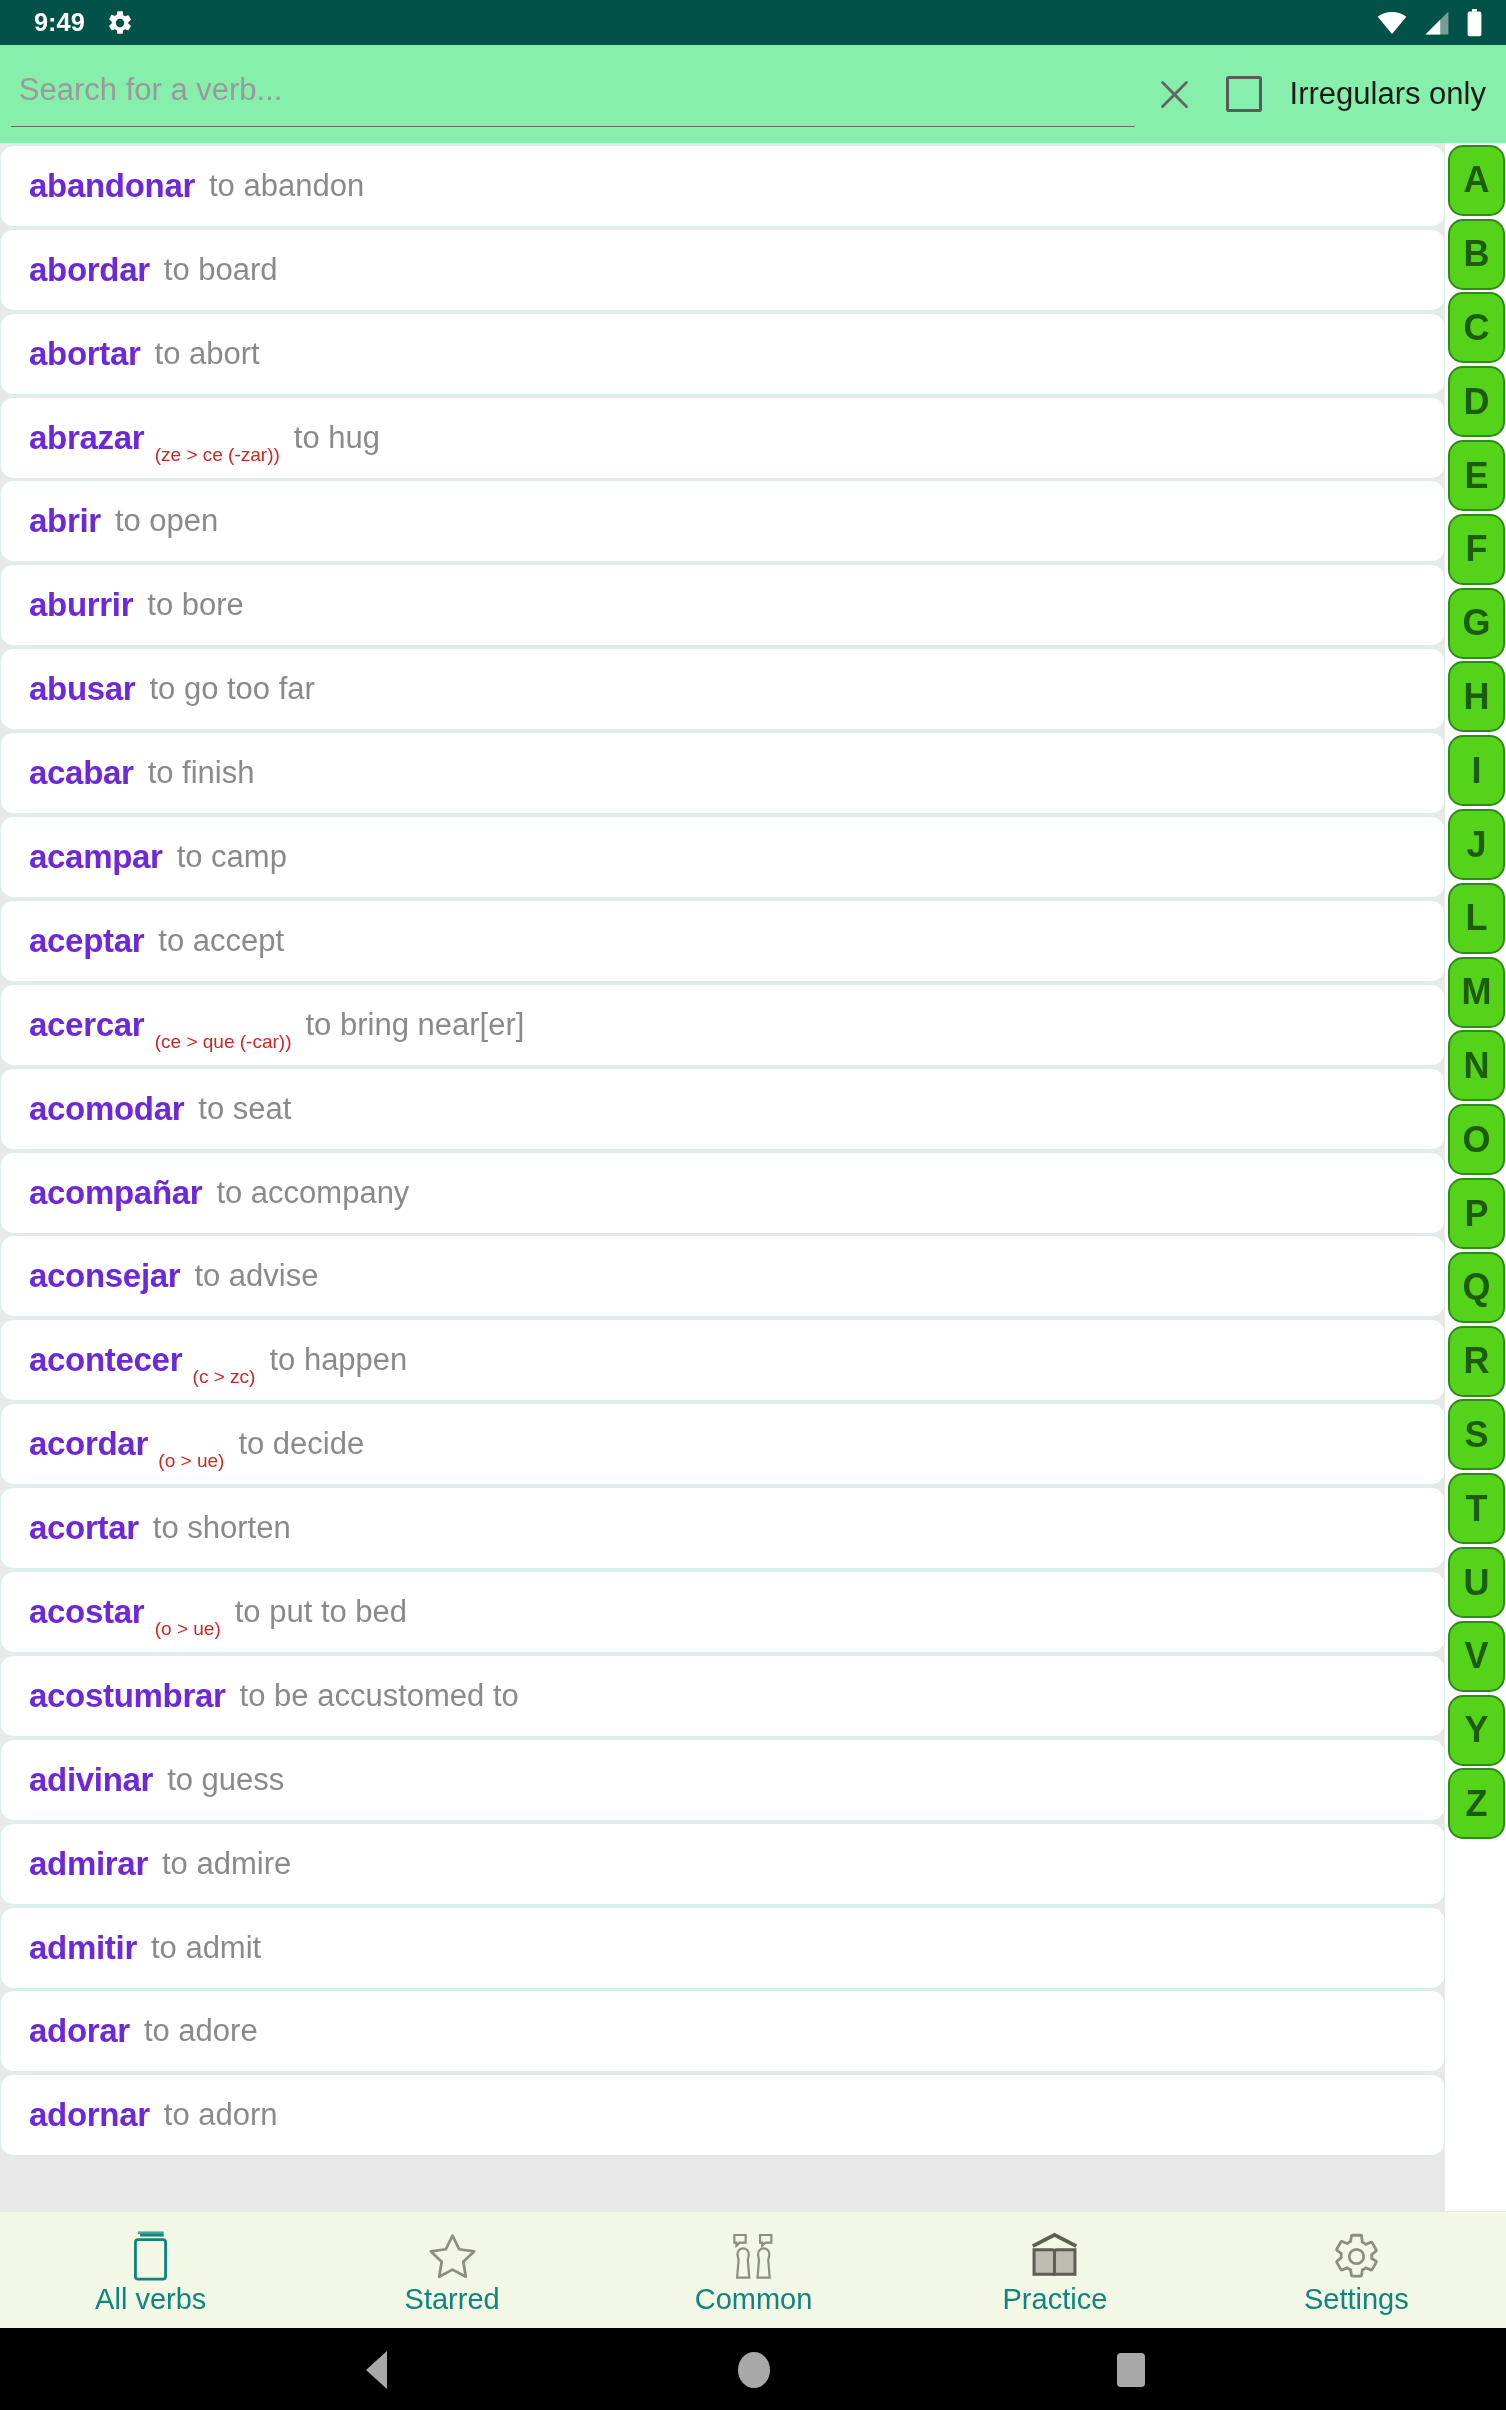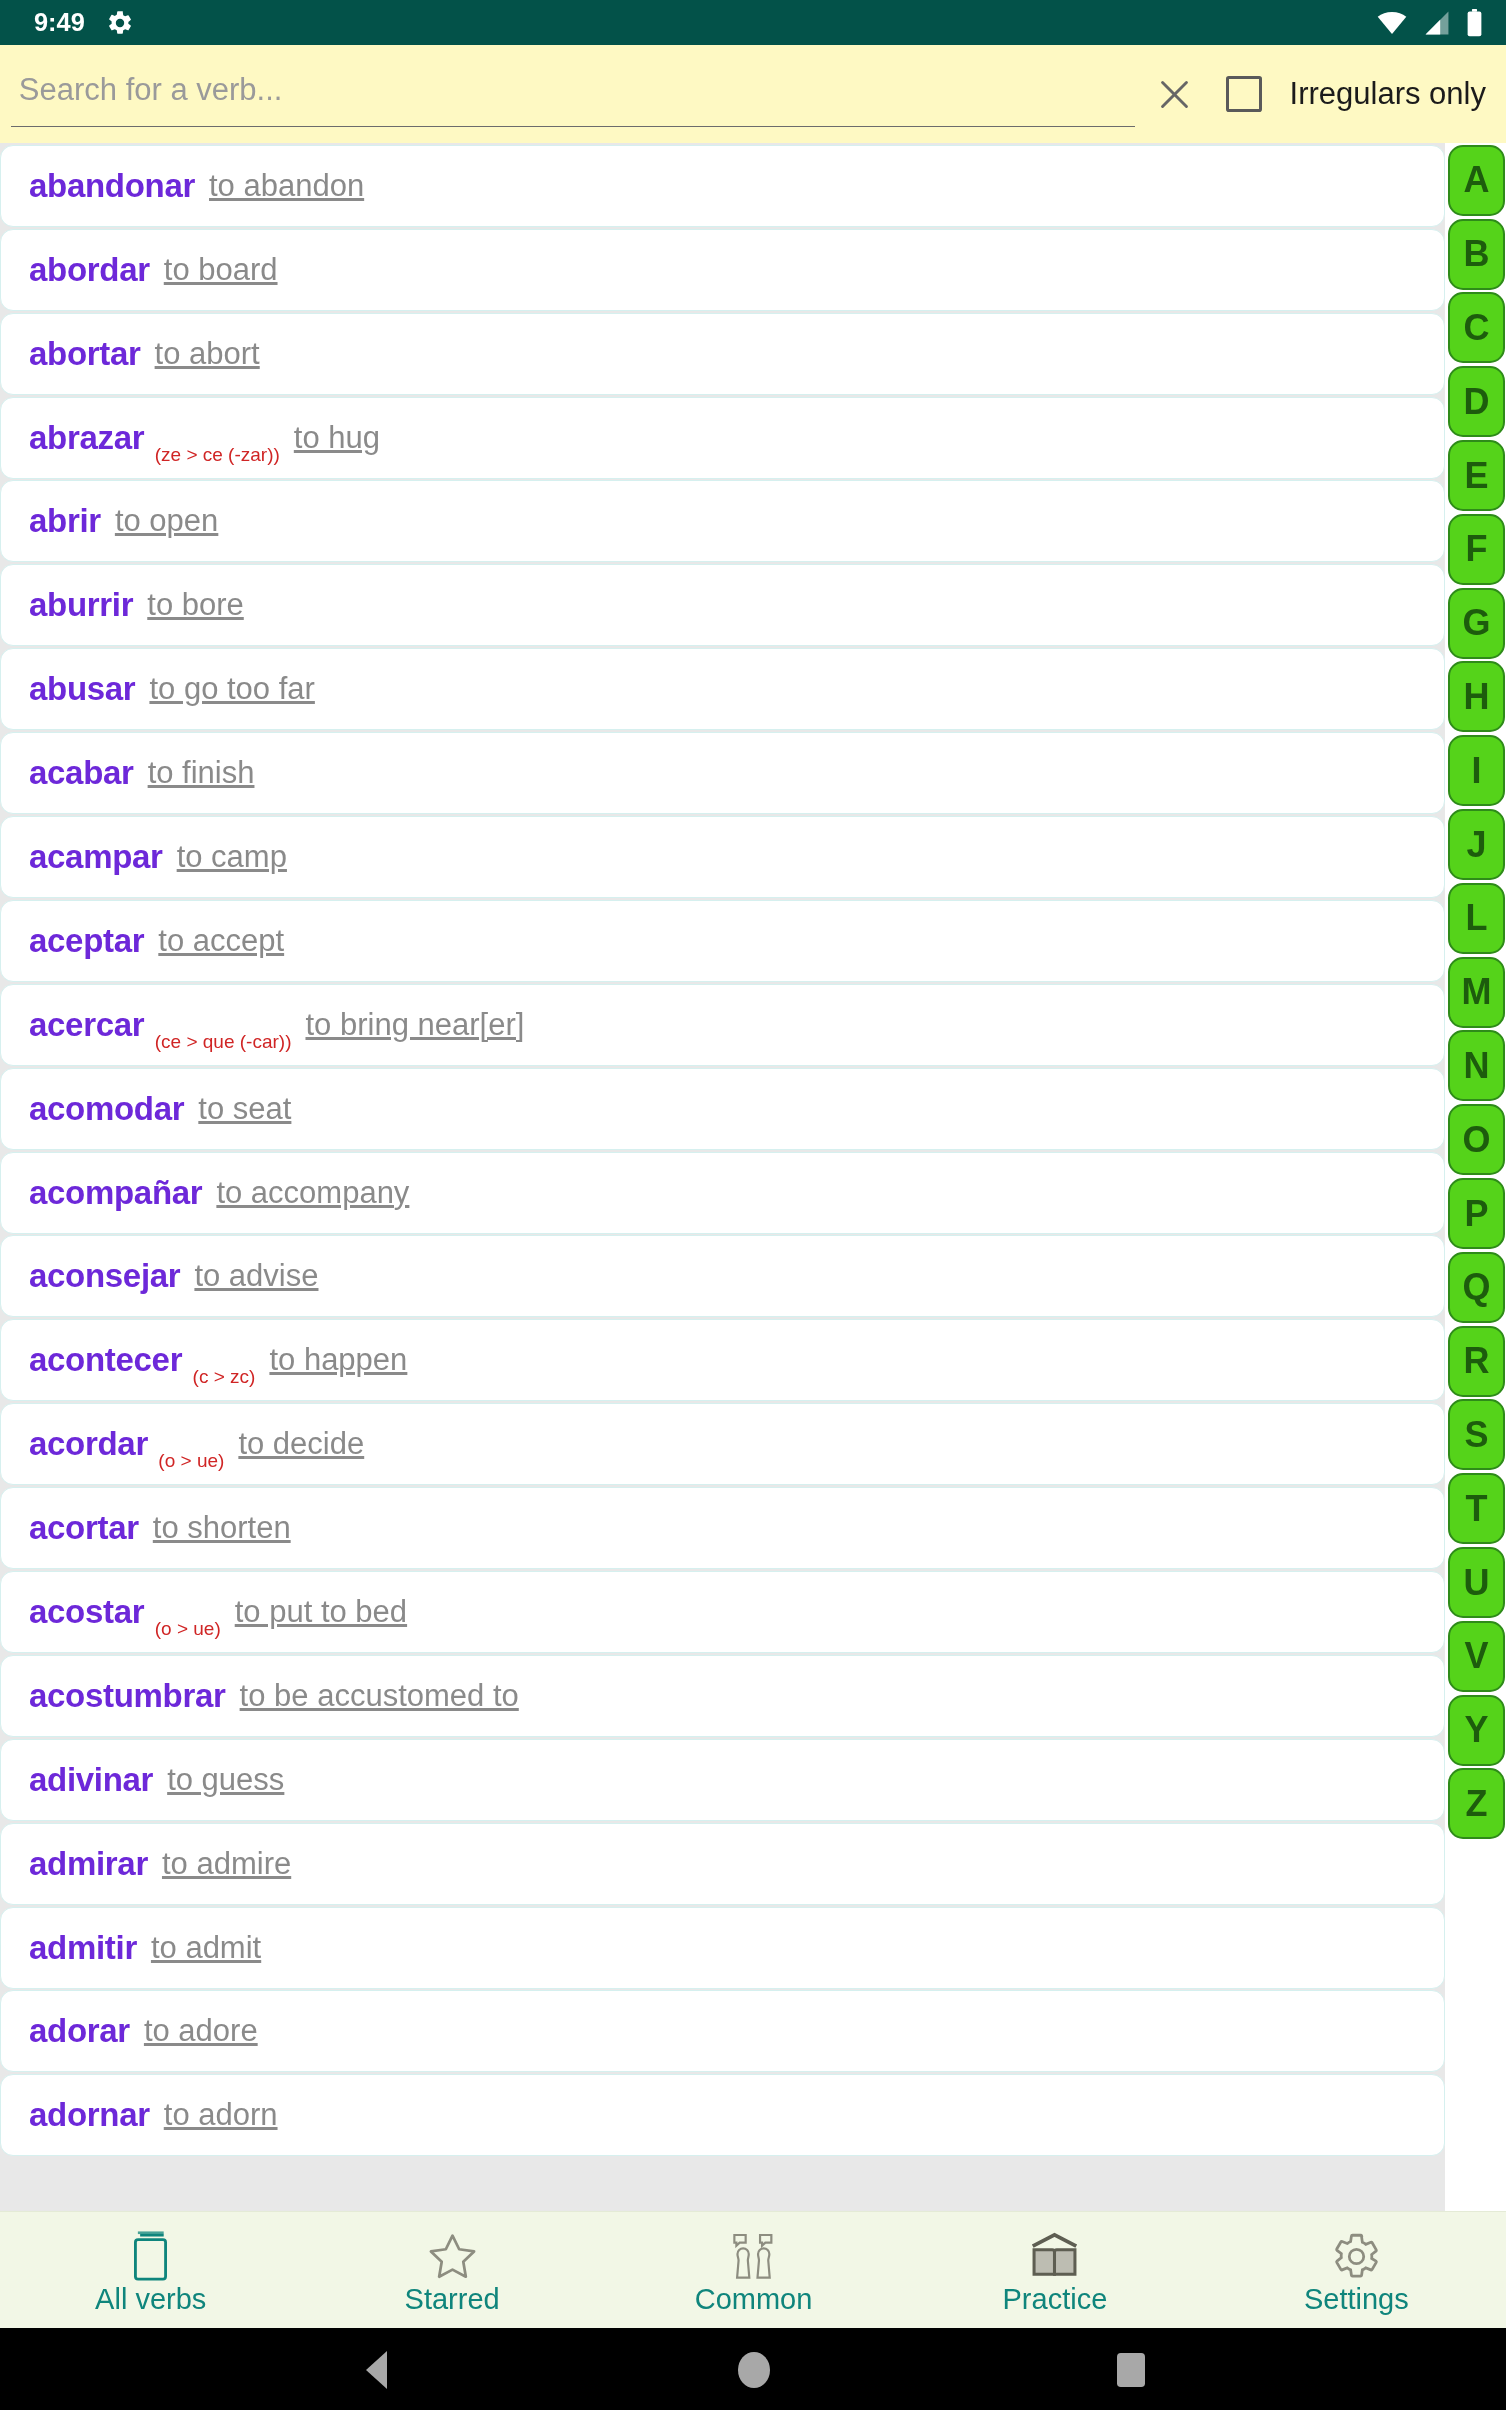--- a/index.html
+++ b/index.html
@@ -37,21 +37,21 @@
     color: #ffffff;
     line-height: 1;
   }
   .status-spacer { flex: 1; }
   .status-right { display: flex; align-items: center; gap: 15px; }
   .svg-ico { display: block; }
 
   
   .search-bar {
     flex: 0 0 98px;
-    background: #fef9c3;
+    background: #86efac;
     display: flex;
     align-items: center;
     padding: 0 21px 0 11.3px;
   }
   .search-field-wrap {
     flex: 1;
     position: relative;
     height: 70px;
     display: flex;
     align-items: center;
@@ -139,21 +139,20 @@
     color: #d02525;
     margin-left: 10.4px;
     position: relative;
     top: 17px;
     text-align: center;
   }
   .verb-trans {
     font-size: 31px;
     color: #8a8a8a;
     margin-left: 14px;
-    text-decoration: underline;
   }
 
   
   .alpha-index {
     position: absolute;
     top: 0;
     right: 0;
     width: 61px;
     height: 100%;
     display: flex;

